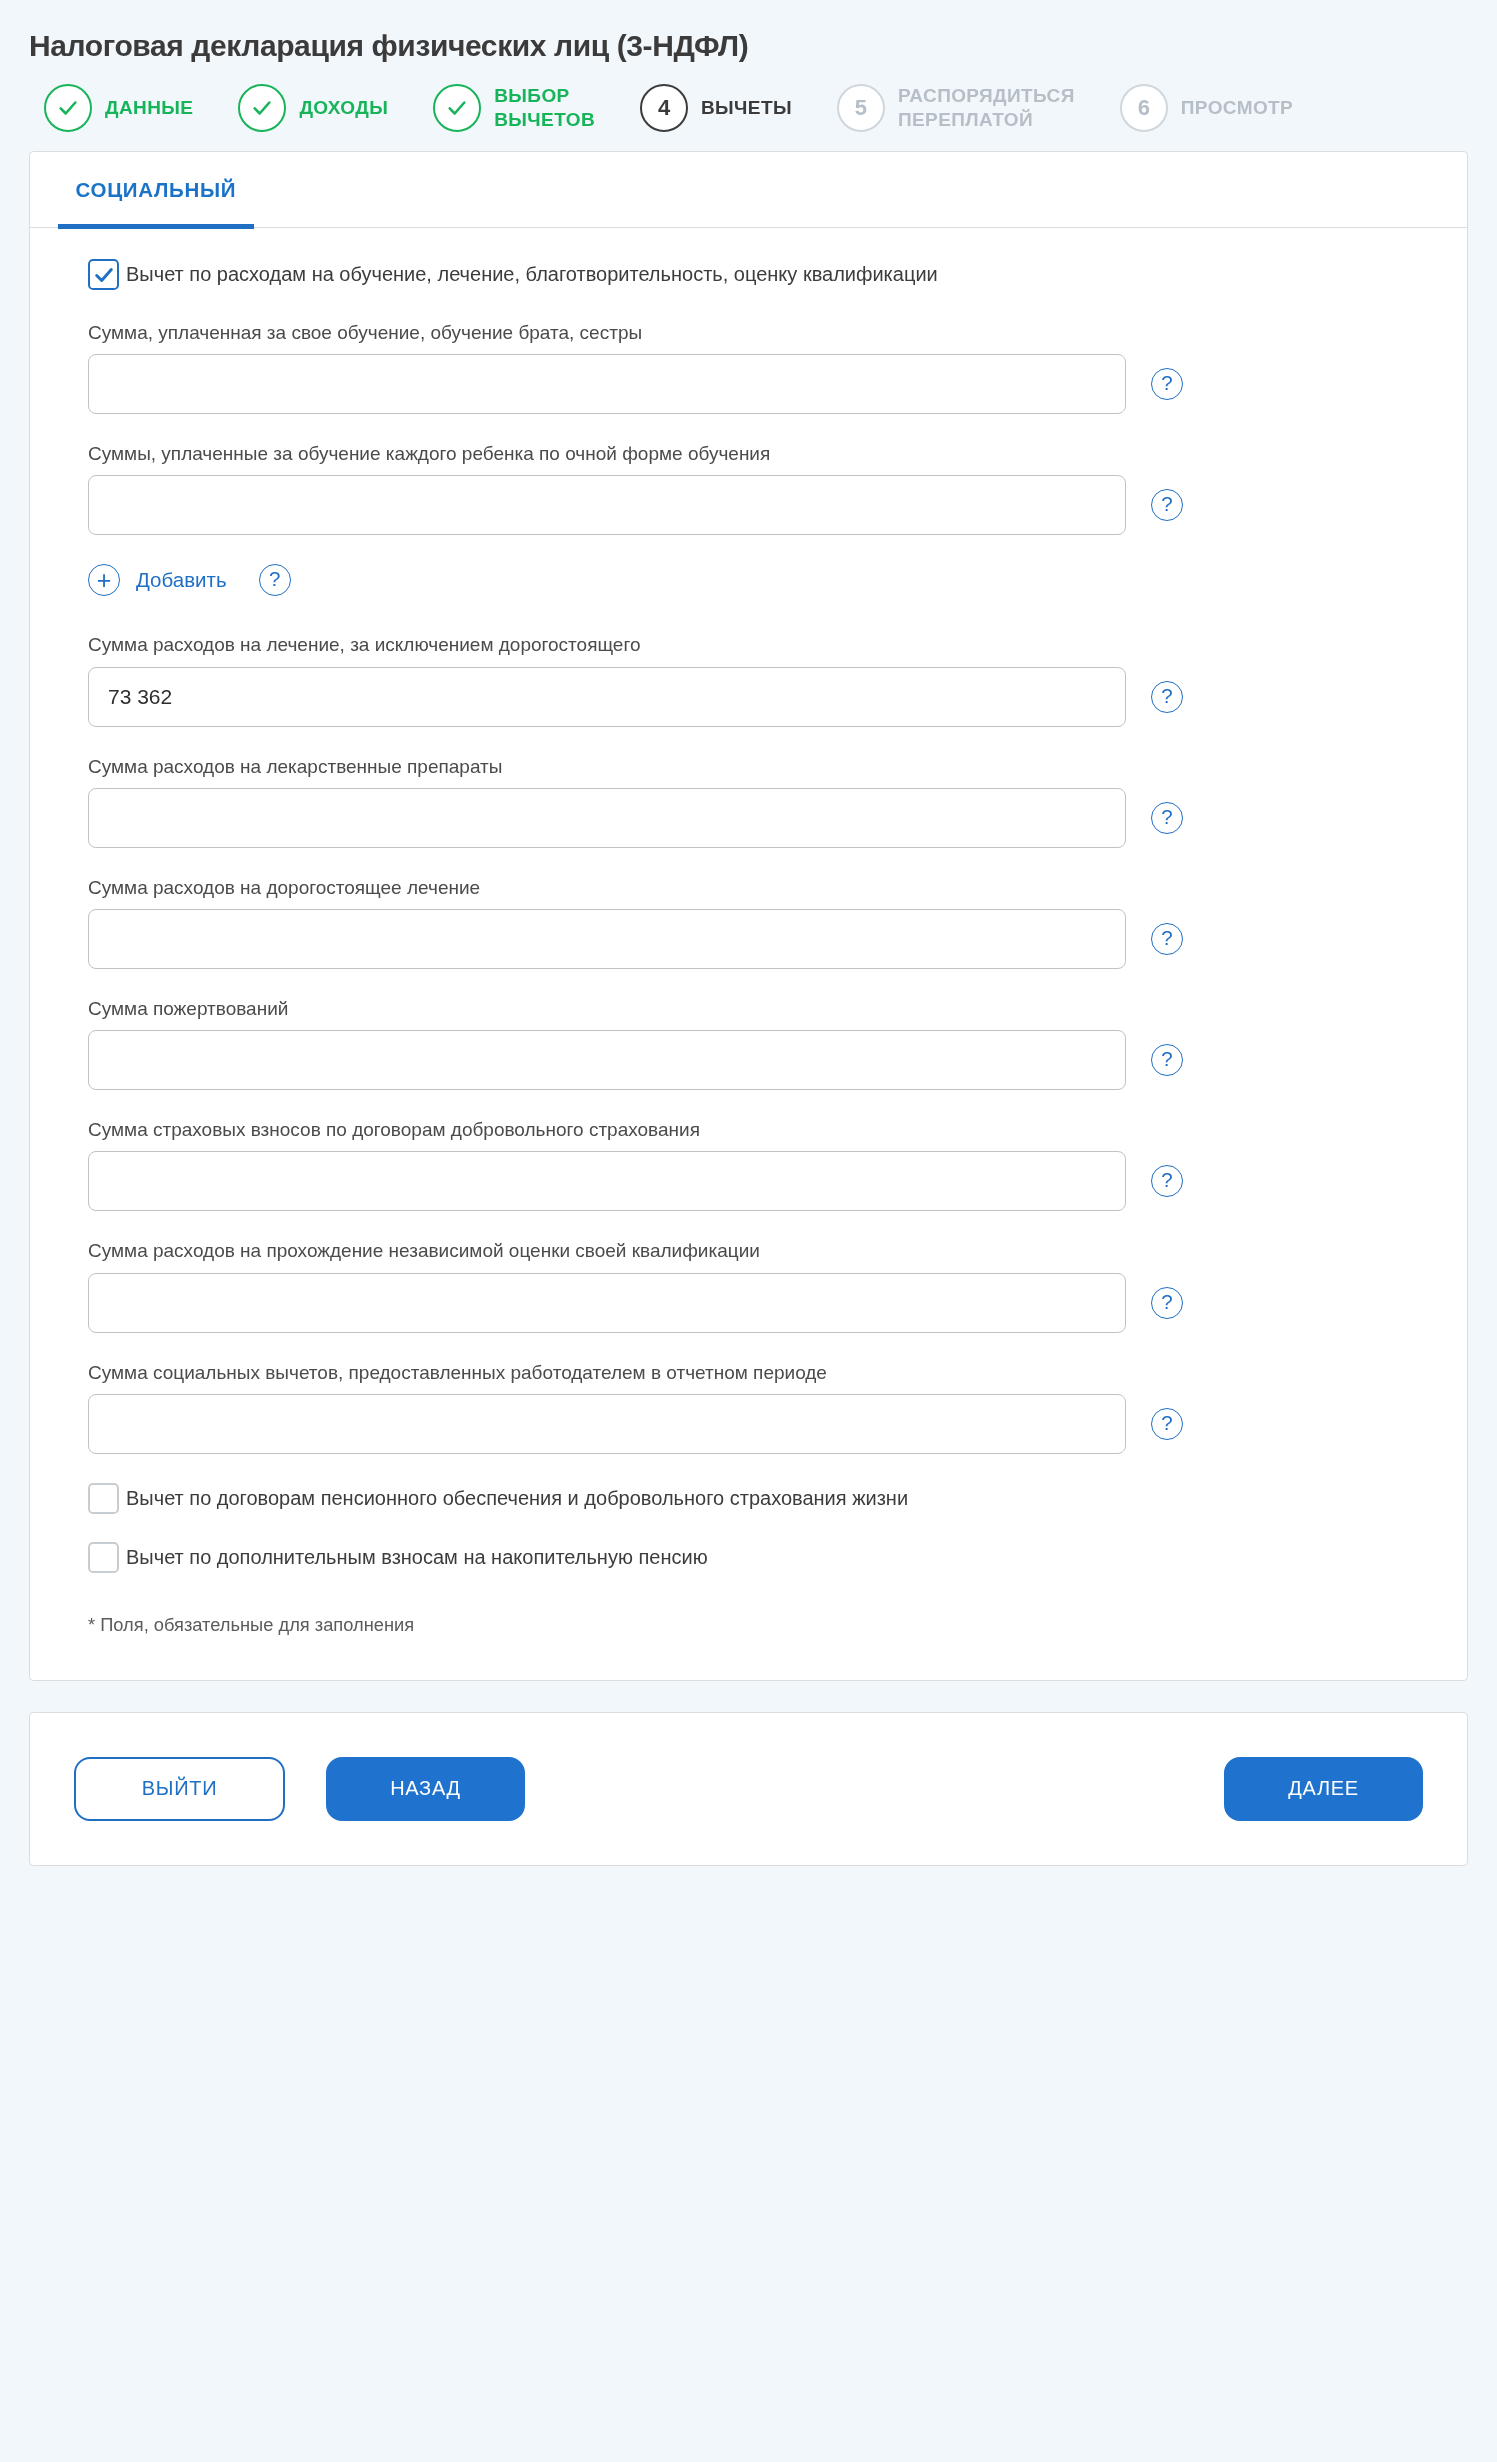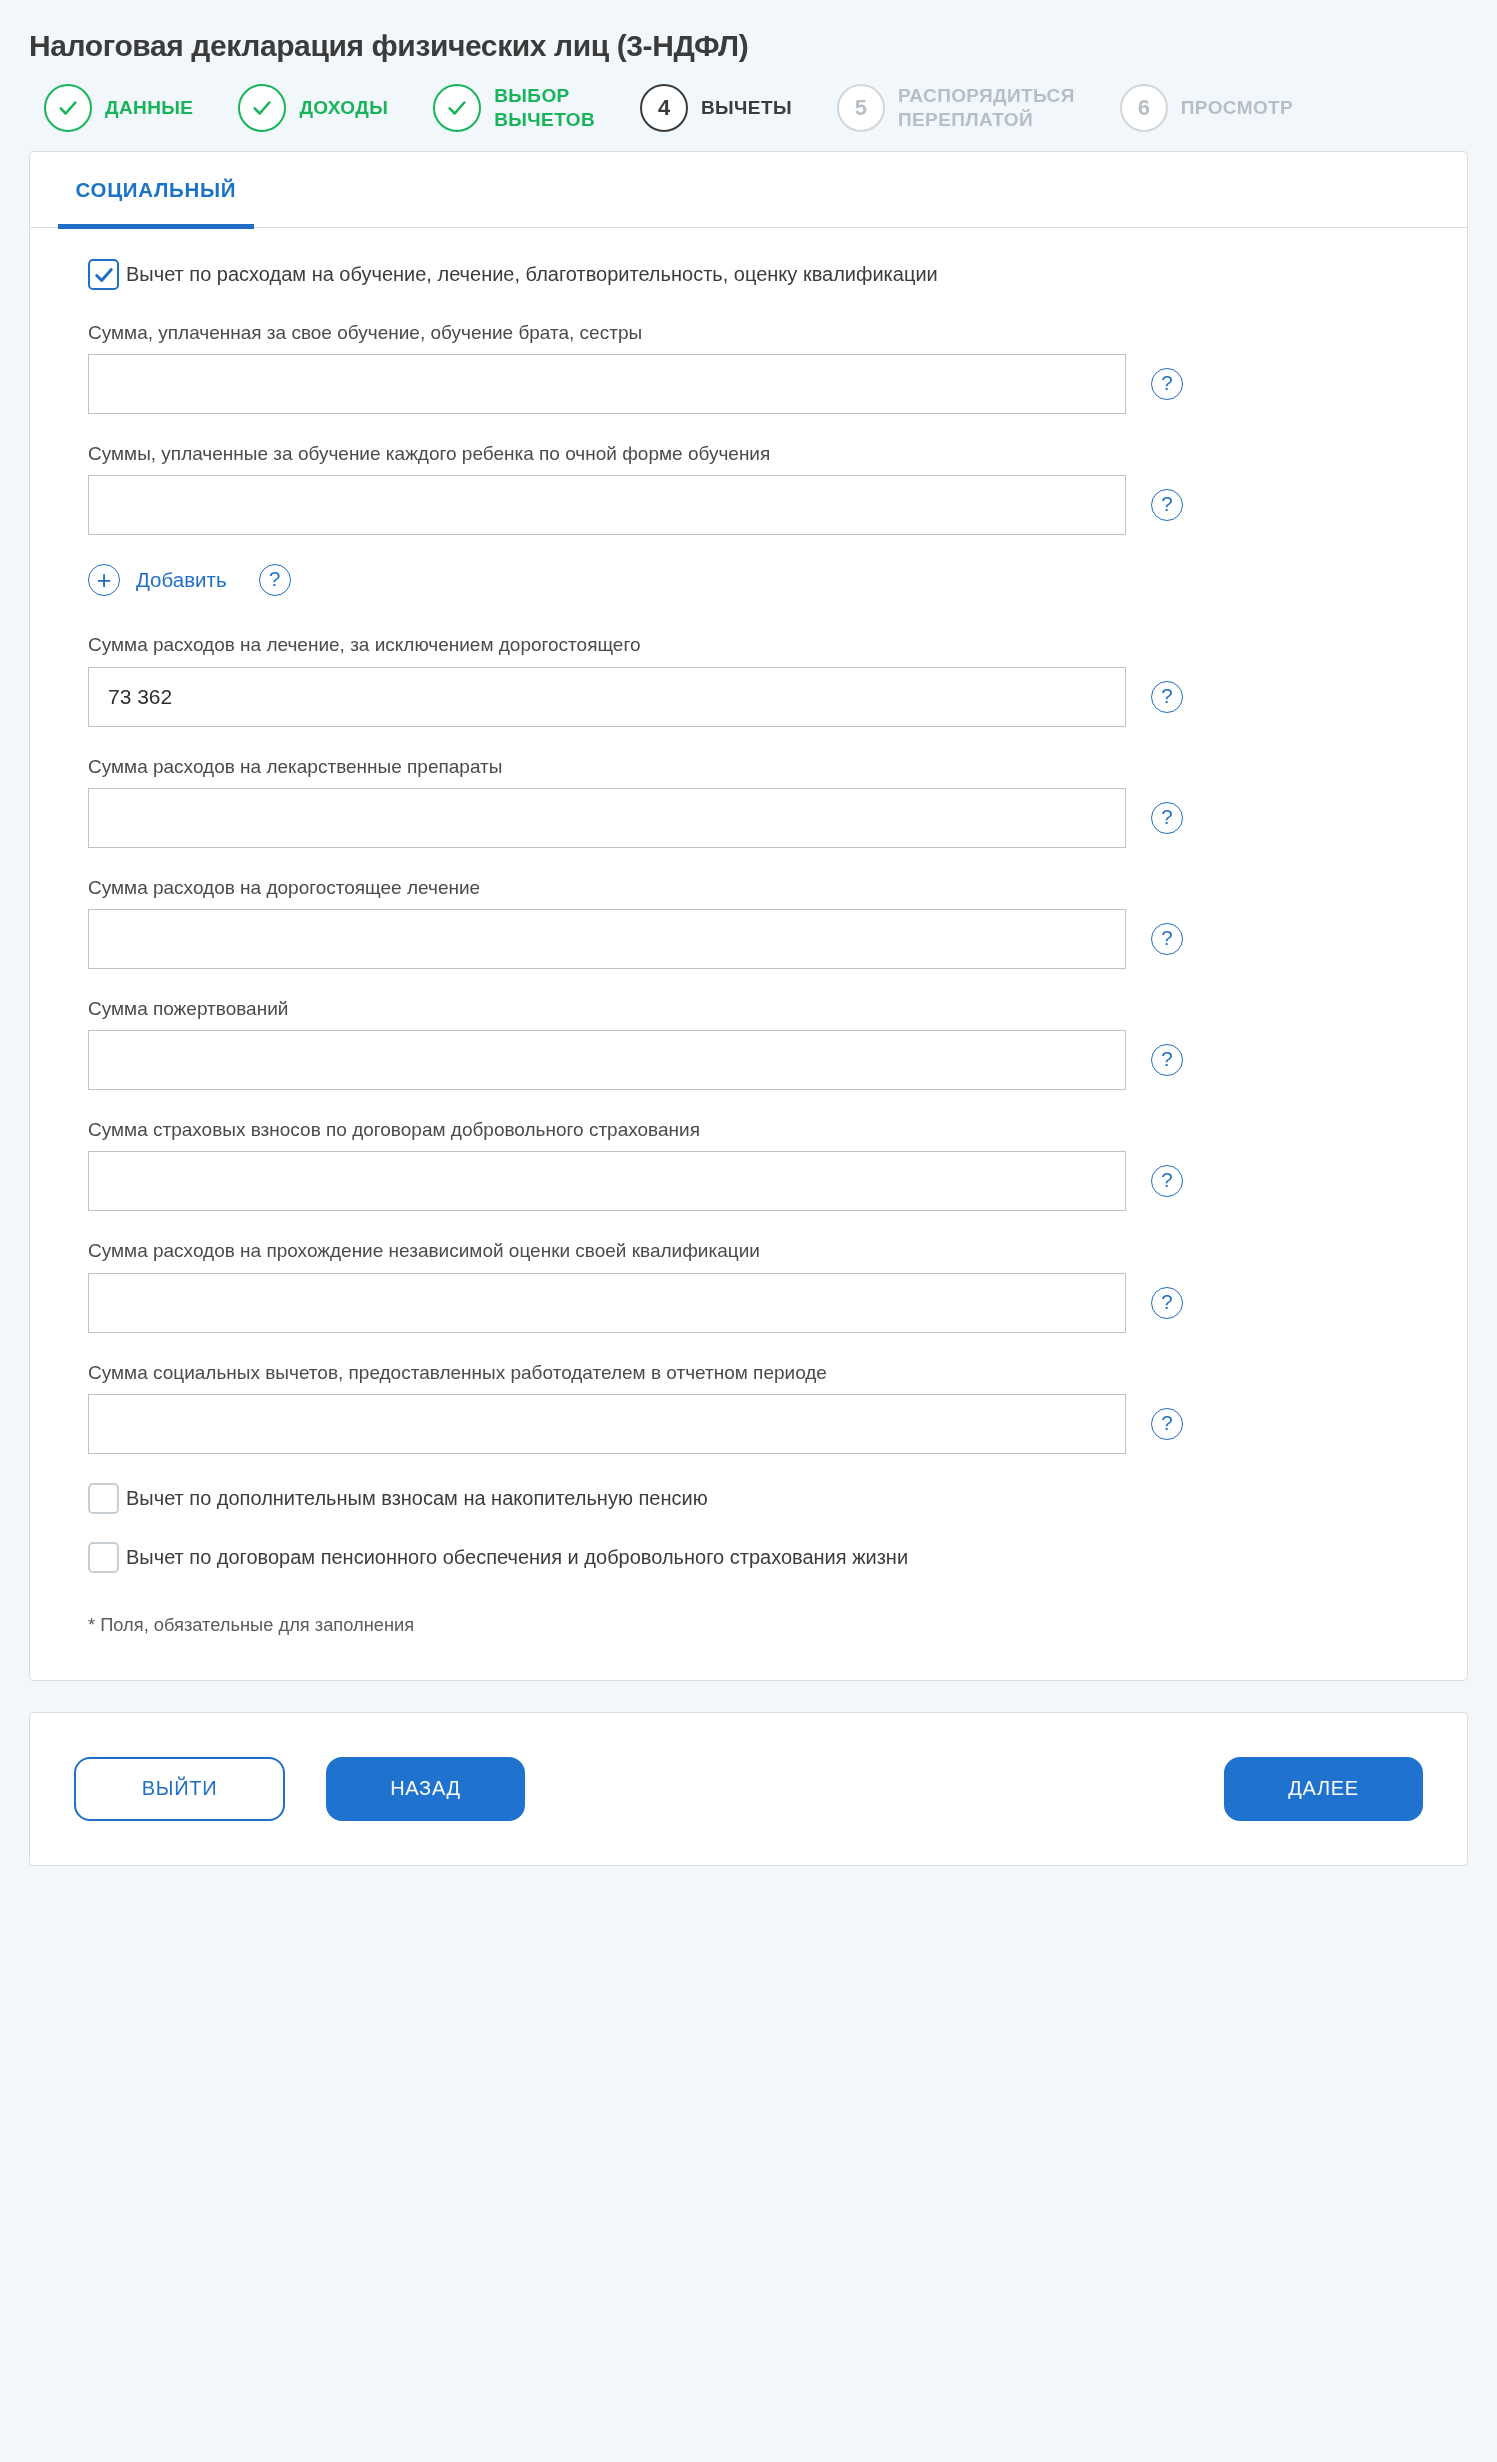--- a/index.html
+++ b/index.html
@@ -165,21 +165,21 @@
   }
   .field-row {
     display: flex;
     align-items: center;
     gap: 25px;
   }
   .input {
     width: 1038px;
     height: 60px;
     border: 1.5px solid #c2c2c2;
-    border-radius: 0;
+    border-radius: 8px;
     background: #fff;
     font-size: 21px;
     color: #2e2e2e;
     padding: 0 19px;
     font-family: inherit;
     outline: none;
   }
   .input::placeholder { color: #9aa2a9; }
 
   .help-icon {
@@ -407,25 +407,25 @@
             <div class="field-row">
               <input class="input" type="text" placeholder="" style="">
               <span class="help-icon">?</span>
             </div>
           </div>
         </div>
 
       <div id="bottom-cbs">
           <div class="cb-row bottom">
             <span class="cb-box unchecked"></span>
-            <span class="cb-label">Вычет по дополнительным взносам на накопительную пенсию</span>
+            <span class="cb-label">Вычет по договорам пенсионного обеспечения и добровольного страхования жизни</span>
           </div>
           <div class="cb-row bottom">
             <span class="cb-box unchecked"></span>
-            <span class="cb-label">Вычет по договорам пенсионного обеспечения и добровольного страхования жизни</span>
+            <span class="cb-label">Вычет по дополнительным взносам на накопительную пенсию</span>
           </div>
         </div>
 
       <div class="required-note">* Поля, обязательные для заполнения</div>
     </div>
   </div>
 
   <div class="card footer-card">
     <button class="btn btn-outline">ВЫЙТИ</button>
     <button class="btn btn-primary btn-back">НАЗАД</button>

